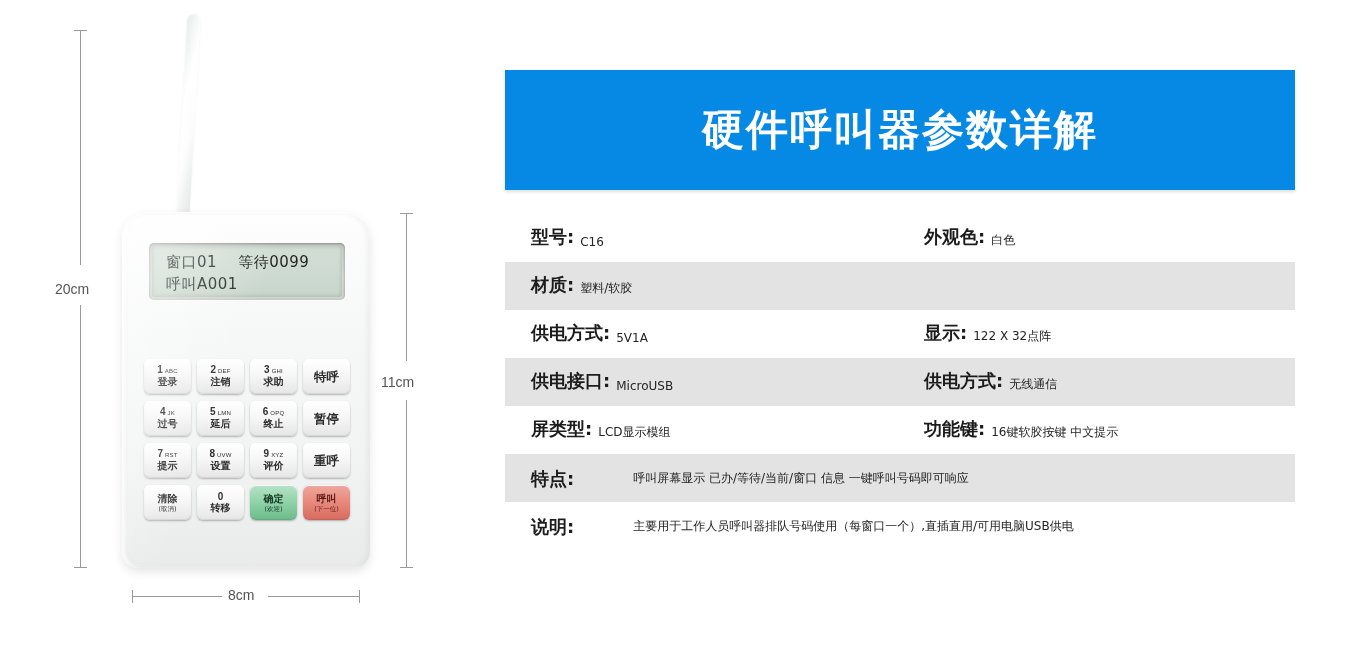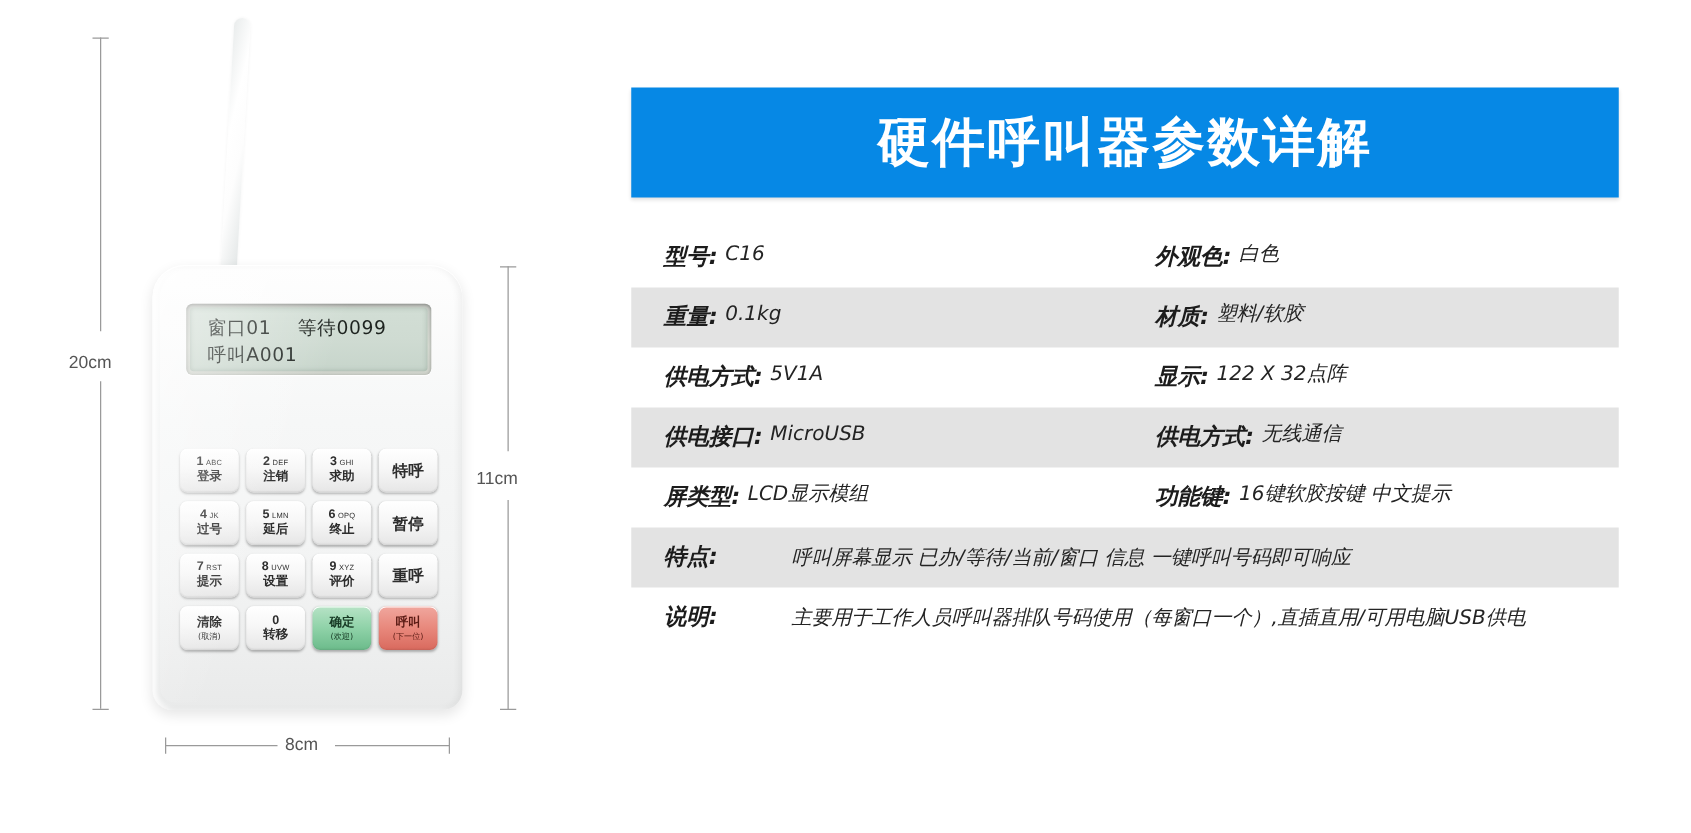--- a/index.html
+++ b/index.html
@@ -119,50 +119,50 @@
   .dim-label {
     position:absolute; font-size:14px; color:#555;
     font-family:"Liberation Sans", sans-serif; white-space:nowrap;
   }
 
   
   #spec-panel { position:absolute; left:505px; top:0; width: 790px; }
 
   .banner {
     margin-top: 70px;
-    height: 88px;
+    height: 120px;
     background: #0688e5;
     display:flex; align-items:center; justify-content:center;
     box-shadow: 0 2px 3px rgba(0,0,0,0.12);
   }
   .banner-title {
     font-family:"DejaVu Sans","Liberation Sans",sans-serif;
     font-size: 42px; font-weight: 700; color:#ffffff;
     letter-spacing: 2px;
   }
 
   .spec-table { margin-top: 24px; width: 100%; }
   .spec-row {
     display:flex; align-items:flex-start;
     min-height: 48px;
     padding: 11px 0 11px 26px;
   }
   .spec-row.shaded { background:#e3e3e3; }
-  .spec-cell { display:flex; align-items:flex-start;font-style:italic; }
+  .spec-cell { display:flex; align-items:flex-end; }
   .spec-cell.left { width: 393px; flex: 0 0 393px; }
   .spec-cell.right { flex: 1 1 auto; }
   .spec-cell.full { flex: 1 1 auto; padding-right: 5px; gap: 11px; }
   .spec-key {
     font-family:"DejaVu Sans","Liberation Sans",sans-serif;
     font-size: 18px; font-weight: 700; color:#1c1c1c;
     white-space: nowrap;
   }
   .spec-val {
     font-family:"DejaVu Sans","Liberation Sans",sans-serif;
-    font-size: 16px; font-weight: 400; color:#242424;
+    font-size: 12px; font-weight: 400; color:#242424;
     margin-left: 6px;
   }
   .spec-val.wrap { white-space: normal; line-height: 26px; margin-left: 48px; }
 </style>
 </head>
 <body>
 
 <div id="page">
 
   <div id="photo-panel">
@@ -314,24 +314,20 @@
           <span class="spec-key">型号:</span>
           <span class="spec-val">C16</span>
         </div>
         <div class="spec-cell right">
           <span class="spec-key">外观色:</span>
           <span class="spec-val">白色</span>
         </div>
       </div>
 
       <div class="spec-row shaded">
-        <div class="spec-cell left">
-          <span class="spec-key">重量:</span>
-          <span class="spec-val">0.1kg</span>
-        </div>
         <div class="spec-cell right">
           <span class="spec-key">材质:</span>
           <span class="spec-val">塑料/软胶</span>
         </div>
       </div>
 
       <div class="spec-row">
         <div class="spec-cell left">
           <span class="spec-key">供电方式:</span>
           <span class="spec-val">5V1A</span>

